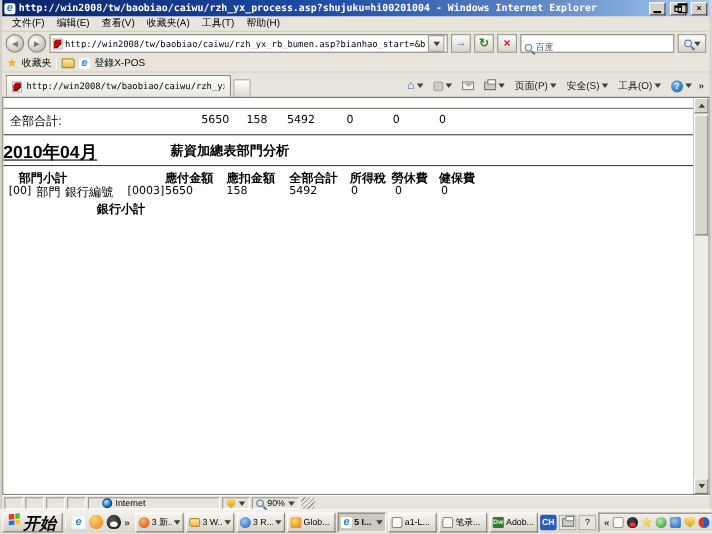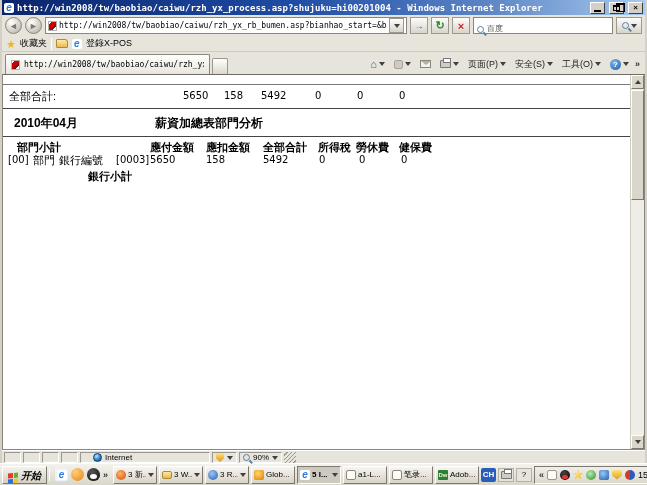--- a/index.html
+++ b/index.html
@@ -100,22 +100,22 @@
   .statusbar { height:13px; display:flex; align-items:stretch; gap:2px; padding:1px 2px 0 2px; background:#e7e4dc; border-top:1px solid #fff; font-size:8px; flex:0 0 auto; }
   .sb-panel { border:1px solid; border-color:#9c988e #fff #fff #9c988e; display:flex; align-items:center; gap:3px; padding:0 3px; color:#000; }
   .sb-status { flex:1; }
   .sb-cell { width:17px; }
   .globe { width:9px; height:9px; border-radius:50%; background:radial-gradient(circle at 35% 30%,#bfe3ff,#1f78c8 60%,#0e4e8c); border:1px solid #0b3c6e; flex:0 0 auto; }
   .shield-ico { width:8px; height:9px; background:linear-gradient(#ffe27a,#d79b16); clip-path:polygon(0 0,100% 0,100% 60%,50% 100%,0 60%); }
   .grip { width:12px; background:repeating-linear-gradient(135deg,#e7e4dc 0 2px,#9c988e 2px 3px); }
 
   
   .taskbar { height:22px; background:linear-gradient(#f4f2ec,#d9d6cc); border-top:1px solid #fff; display:flex; align-items:center; gap:2px; padding:0 2px; flex:0 0 auto; }
-  .start-btn { height:18px; display:flex; align-items:flex-end; gap:3px; padding:0 5px; background:linear-gradient(#f4f2ec,#d2cec4);
-               border:1px solid; border-color:#fff #7d7970 #7d7970 #fff; font-weight:bold; font-style:italic; font-size:10px; flex:0 0 auto; }
+  .start-btn { height:18px; display:flex; align-items:flex-start; gap:3px; padding:0 5px; background:linear-gradient(#f4f2ec,#d2cec4);
+               border:1px solid; border-color:#fff #7d7970 #7d7970 #fff; font-weight:bold; font-style:italic; font-size:15px; flex:0 0 auto; }
   .winflag { width:10px; height:10px; display:grid; grid-template-columns:1fr 1fr; grid-template-rows:1fr 1fr; gap:1px; transform:skewY(-6deg); }
   .winflag i:nth-child(1){background:#e03c31;} .winflag i:nth-child(2){background:#5eb234;}
   .winflag i:nth-child(3){background:#2a6fd4;} .winflag i:nth-child(4){background:#ffc20e;}
   .ql { display:flex; align-items:center; gap:3px; padding:0 3px; flex:0 0 auto; }
   .ql-icon { width:13px; height:13px; border-radius:2px; display:flex; align-items:center; justify-content:center; font-size:9px; }
   .ql-ie { background:#eaf2fb; }
   .ql-msg { background:radial-gradient(circle at 35% 30%,#ffd07a,#e8820c); border-radius:50%; }
   .ql-qq { background:radial-gradient(circle at 35% 30%,#555,#111); border-radius:50% 50% 45% 45%; position:relative; }
   .ql-qq:after { content:""; position:absolute; left:3px; top:6px; width:7px; height:5px; background:#fff; border-radius:50%; }
   .task-btn { width:44px; height:18px; background:linear-gradient(#f7f5f0,#d7d3c9); border:1px solid; border-color:#fff #7d7970 #7d7970 #fff;
@@ -154,20 +154,28 @@
       <span class="title-text">http://win2008/tw/baobiao/caiwu/rzh_yx_process.asp?shujuku=hi00201004 - Windows Internet Explorer</span>
       <div class="win-btn">
           <div class="glyph-min"></div>
         </div>
       <div class="win-btn">
           <div class="glyph-restore"></div>
         </div>
       <div class="win-btn">×</div>
     </div>
 
+    <div class="menubar">
+      <span class="menu-item">文件(F)</span>
+      <span class="menu-item">编辑(E)</span>
+      <span class="menu-item">查看(V)</span>
+      <span class="menu-item">收藏夹(A)</span>
+      <span class="menu-item">工具(T)</span>
+      <span class="menu-item">帮助(H)</span>
+    </div>
 
     <div class="navbar">
       <div class="nav-circle">◄</div>
       <div class="nav-circle">►</div>
       <div class="address-box">
         <div class="page-favicon"></div>
         <input class="address-input" value="http://win2008/tw/baobiao/caiwu/rzh_yx_rb_bumen.asp?bianhao_start=&amp;bianhao_end=&amp;fendia" style="">
         <div class="drop-btn">
             <div class="tri-down"></div>
           </div>
@@ -248,21 +256,21 @@
       <span class="abs cjk" style="left:6px; top:14px;">全部合計:</span>
       <span class="abs num" style="left:180px; top:15px;">5650</span>
       <span class="abs num" style="left:221px; top:15px;">158</span>
       <span class="abs num" style="left:258px; top:15px;">5492</span>
       <span class="abs num" style="left:312px; top:15px;">0</span>
       <span class="abs num" style="left:354px; top:15px;">0</span>
       <span class="abs num" style="left:396px; top:15px;">0</span>
 
       <div class="rule dark" style="top:33px;"></div>
 
-      <span class="abs cjk bold" style="left:11px; top:40px; font-size:12px;">2010年04月</span>
+      <span class="abs cjk bold" style="left:0; top:40px; font-size:16px;text-decoration:underline;">2010年04月</span>
       <span class="abs cjk bold" style="left:152px; top:40px; font-size:12px;font-family:Liberation Serif, serif;">薪資加總表部門分析</span>
 
       <div class="rule dark" style="top:61px;"></div>
 
       <span class="abs cjk bold" style="left:14px; top:65px;">部門小計</span>
       <span class="abs cjk bold" style="left:85px; top:65px;margin-top:29px;">銀行小計</span>
       <span class="abs cjk bold" style="left:147px; top:65px;">應付金額</span>
       <span class="abs cjk bold" style="left:203px; top:65px;">應扣金額</span>
       <span class="abs cjk bold" style="left:260px; top:65px;">全部合計</span>
       <span class="abs cjk bold" style="left:315px; top:65px;">所得稅</span>
@@ -290,21 +298,21 @@
             <div class="tri-down"></div>
           </div>
       </div>
     </div>
 
     <div class="statusbar">
       <div class="sb-panel sb-cell"></div>
       <div class="sb-panel sb-cell"></div>
       <div class="sb-panel sb-cell"></div>
       <div class="sb-panel sb-cell"></div>
-      <div class="sb-panel" style="width:130px;padding-left:12px;">
+      <div class="sb-panel" style="width:120px;padding-left:12px;">
         <div class="globe"></div>
         <span>Internet</span>
       </div>
       <div class="sb-panel">
         <div class="shield-ico"></div>
         <div class="tri-down"></div>
       </div>
       <div class="sb-panel">
         <div class="magnifier"></div>
         <span>90%</span>

